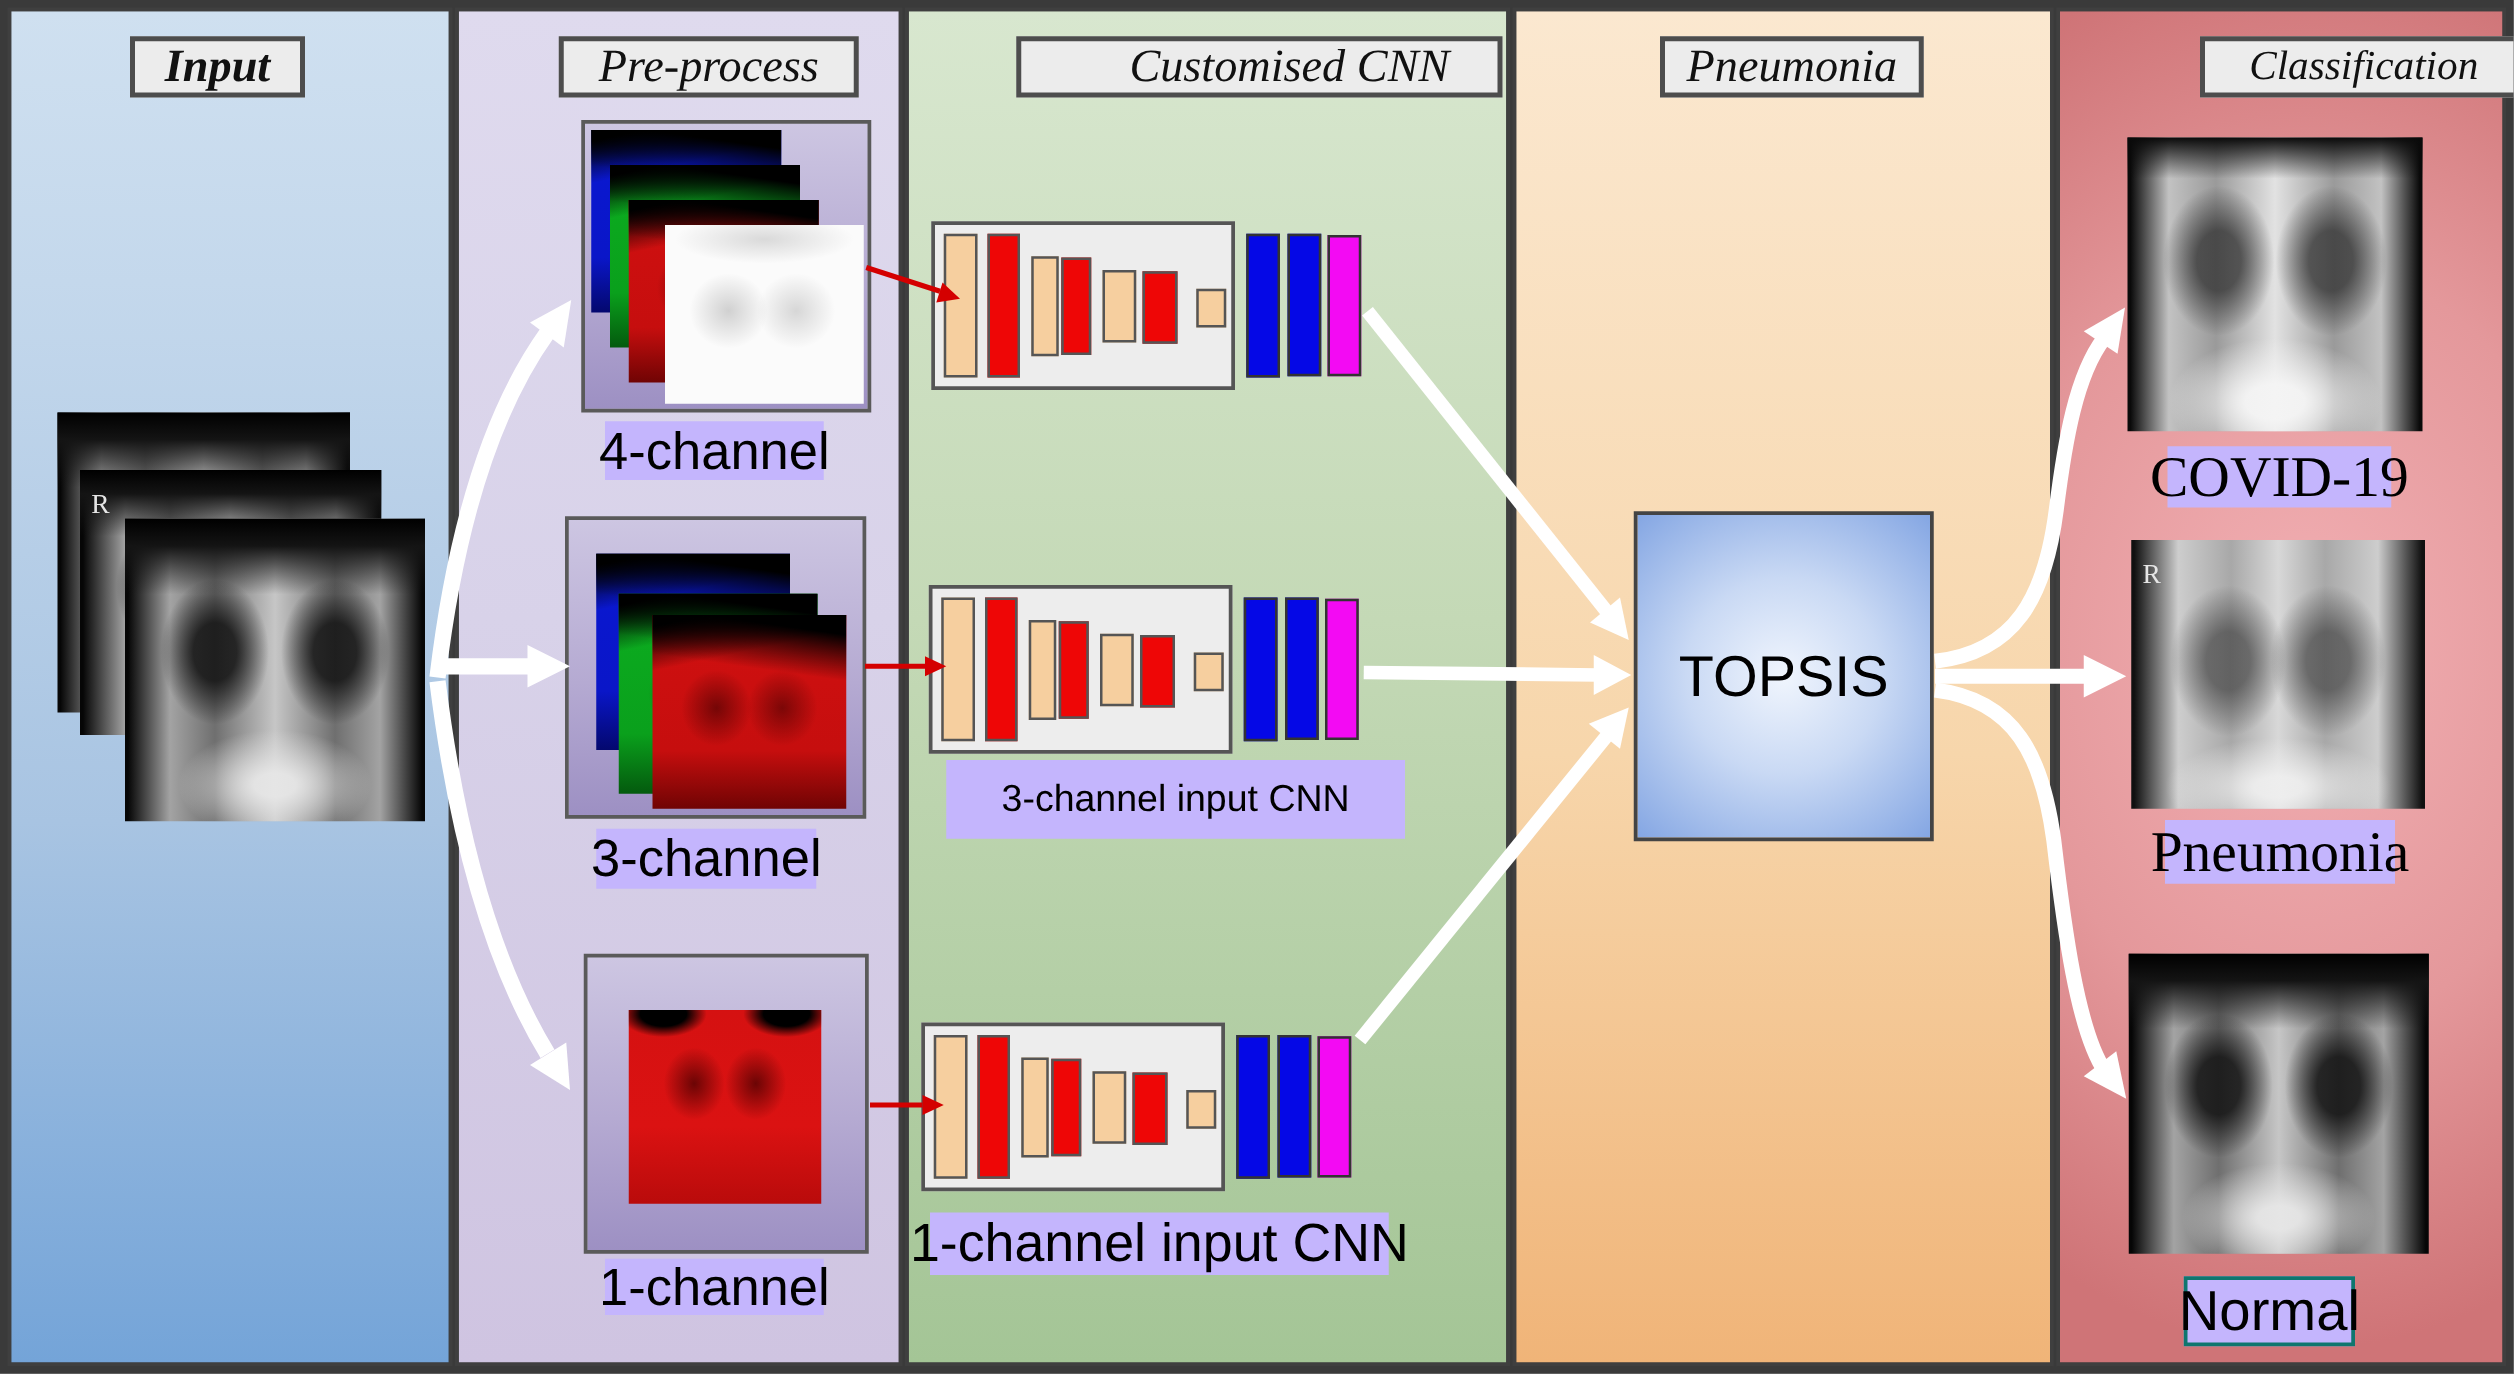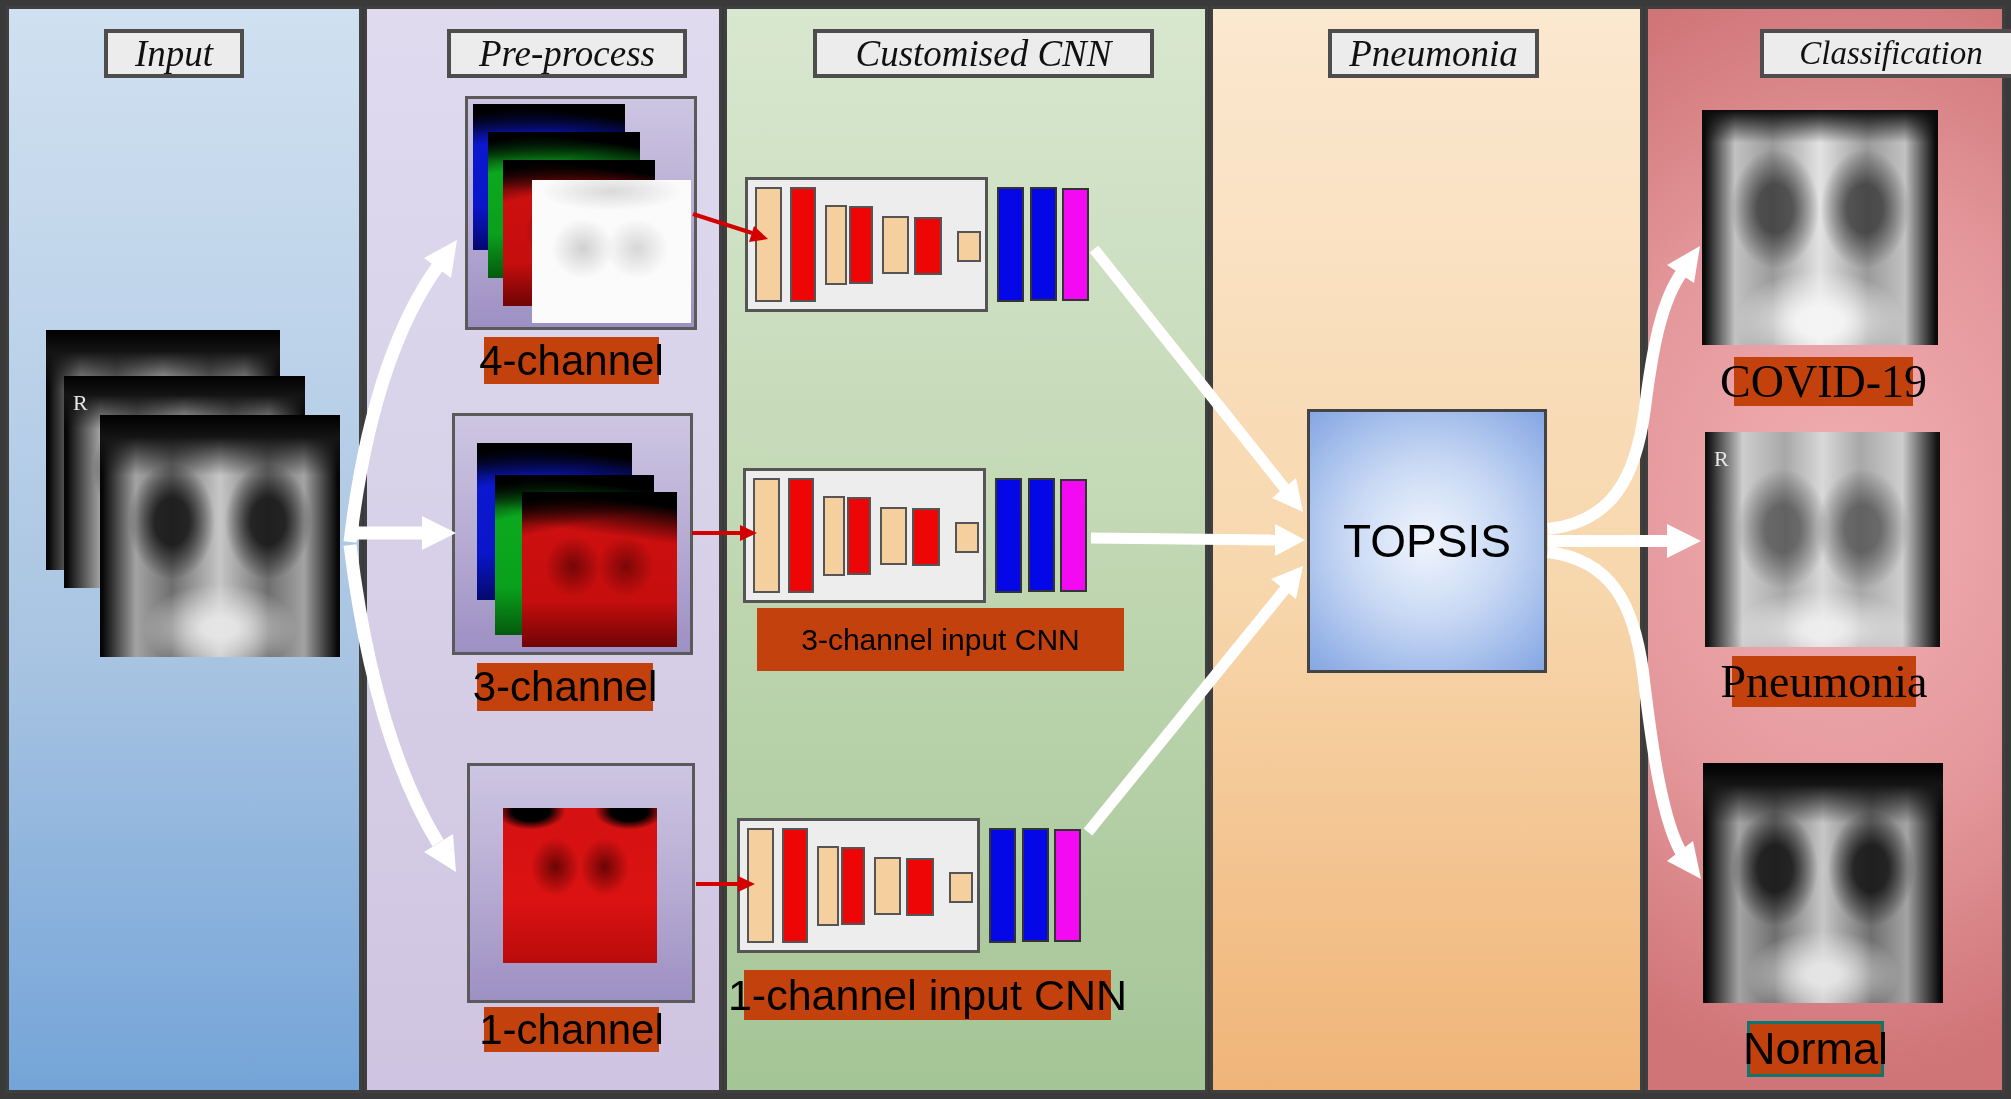--- a/index.html
+++ b/index.html
@@ -10,21 +10,21 @@
   .col-pre{left:364px;width:352px;background:linear-gradient(180deg,#dfdaee 0%,#d8d2e9 45%,#cfc4e1 100%);}
   .col-cnn{left:724px;width:478px;background:linear-gradient(180deg,#d8e7cf 0%,#c4d9b6 45%,#a4c596 100%);}
   .col-ens{left:1210px;width:427px;background:linear-gradient(180deg,#fbe8d0 0%,#f7d6ab 55%,#f0b478 100%);}
   .col-cls{left:1645px;width:354px;background:radial-gradient(ellipse 120% 52% at 55% 47%,#f2b0b4 0%,#e4989b 55%,#cf7477 100%);}
 
   .hdr{position:absolute;z-index:6;background:#ececec;border:4px solid #4d4d4d;
        display:flex;align-items:center;justify-content:center;
        font-family:"Liberation Serif",serif;font-style:italic;font-size:37px;color:#111;}
   .hdr-cls{font-size:33px;}
 
-  .chip{position:absolute;z-index:5;background:#c2410c;display:flex;align-items:center;justify-content:center;
+  .chip{position:absolute;z-index:5;background:#c4b5fd;display:flex;align-items:center;justify-content:center;
         color:#000;white-space:nowrap;}
   .chip-sans{font-family:"Liberation Sans",sans-serif;font-size:42px;}
   .chip-serif{font-family:"Liberation Serif",serif;font-size:46px;}
 
   
   .xray{position:absolute;z-index:3;
     background:
      linear-gradient(180deg,#000 0%,#141414 9%,rgba(0,0,0,0) 25%),
      radial-gradient(ellipse 24% 32% at 30% 44%,rgba(8,8,8,.78) 30%,rgba(8,8,8,0) 75%),
      radial-gradient(ellipse 24% 32% at 70% 44%,rgba(8,8,8,.78) 30%,rgba(8,8,8,0) 75%),
@@ -158,27 +158,27 @@
     <g stroke="#fff" fill="#fff">
       <path d="M1548,541 L1672,541" stroke-width="12" fill="none"></path>
       <polygon points="1701,541 1667,524 1667,558" stroke="none"></polygon>
     </g>
     <g stroke="#fff" fill="#fff">
       <path d="M1548,552 C1612,560 1634,605 1643,672 C1651,740 1662,825 1684,857" stroke-width="12" fill="none"></path>
       <polygon points="1701,879 1667,861 1693,841" stroke="none"></polygon>
     </g>
   </svg>
 
-  <div class="hdr" style="left:104px;top:29px;width:132px;height:41px;">
+  <div class="hdr" style="left:104px;top:29px;width:132px;height:41px;font-weight:bold;">
     <span>Input</span>
   </div>
   <div class="hdr" style="left:447px;top:29px;width:232px;height:41px;font-style:italic;">
     <span>Pre-process</span>
   </div>
-  <div class="hdr" style="left:813px;top:29px;width:333px;height:41px;">
+  <div class="hdr" style="left:813px;top:29px;width:333px;height:41px;padding-left:48px;">
     <span>Customised CNN</span>
   </div>
   <div class="hdr" style="left:1328px;top:29px;width:203px;height:41px;">
     <span>Pneumonia</span>
   </div>
   <div class="hdr hdr-cls" style="left:1760px;top:29px;width:254px;height:41px;">
     <span>Classification</span>
   </div>
 
   <div class="xray" style="left:46px;top:330px;width:234px;height:240px;"></div>

